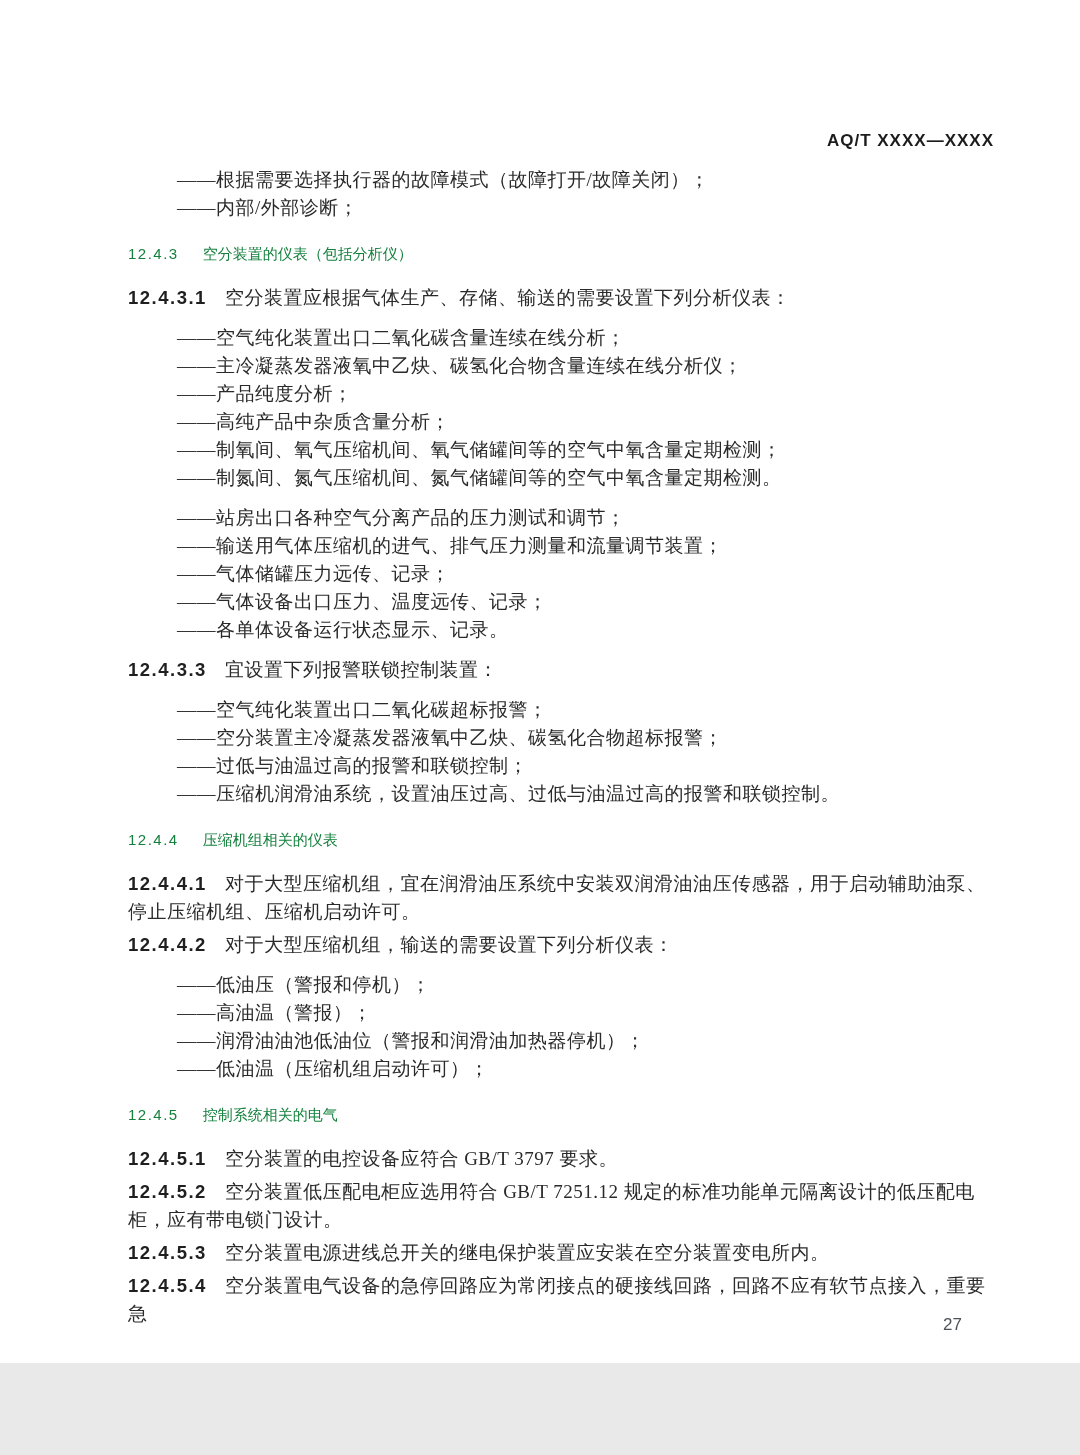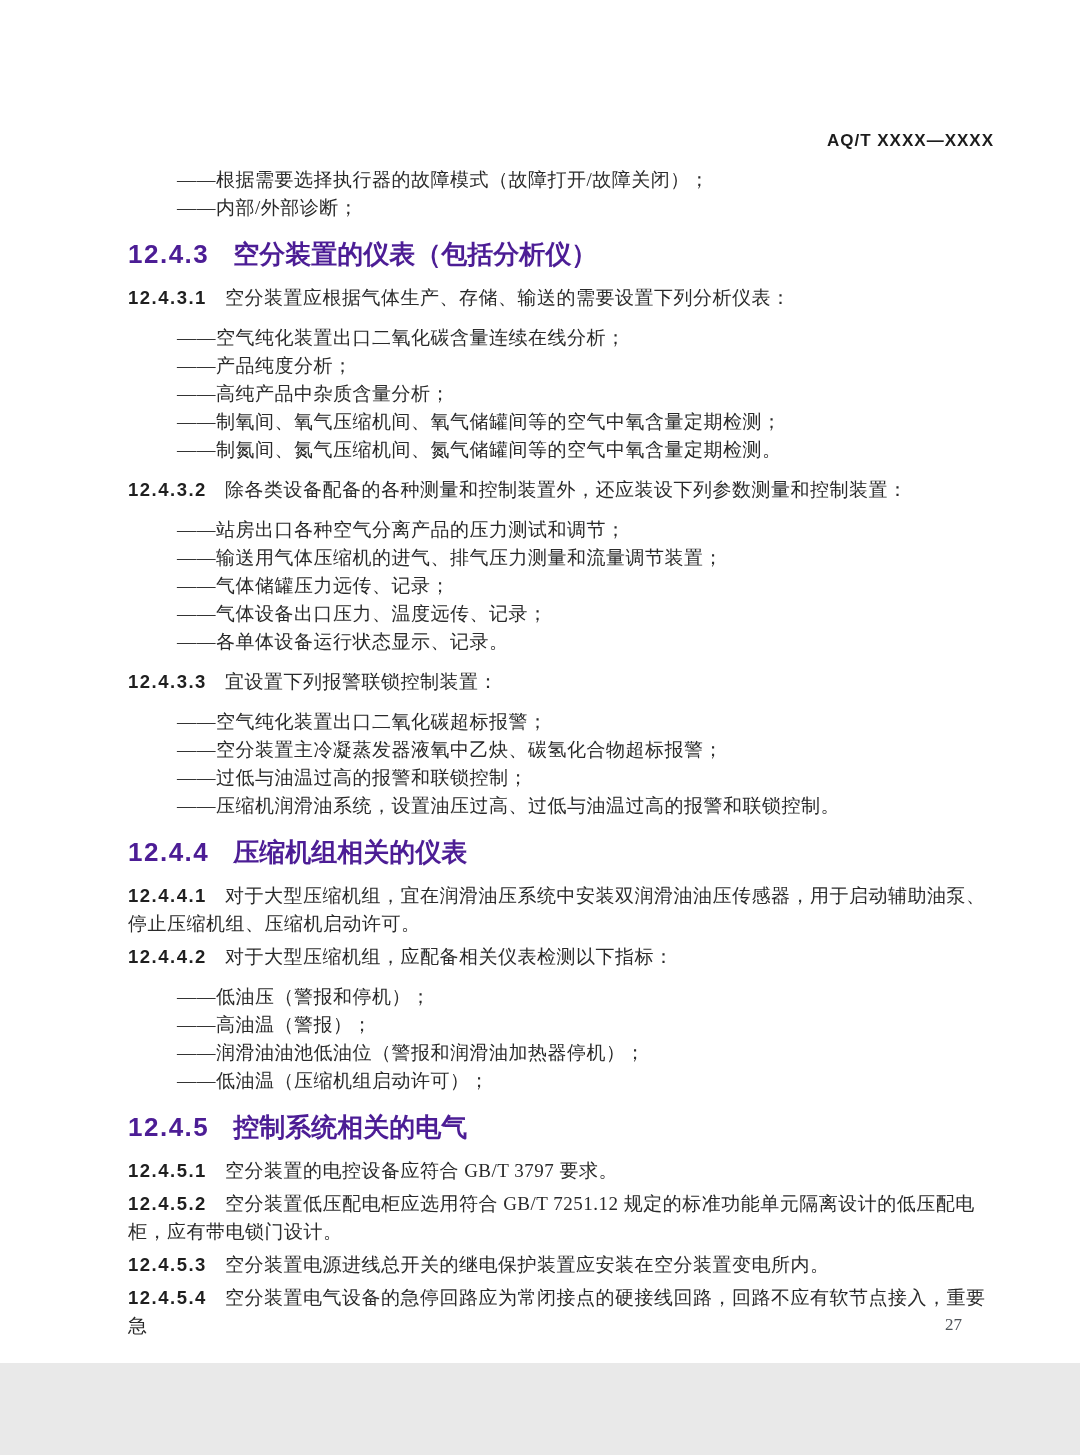--- a/index.html
+++ b/index.html
@@ -37,24 +37,24 @@
     padding: 0 0 0 37px;
   }
   .dash-item {
     font-size: 19px;
     line-height: 28px;
     letter-spacing: 0.5px;
     color: #2a2a2a;
   }
   .heading {
     font-family: "Liberation Sans", "DejaVu Sans", sans-serif;
-    font-weight: 700;
-    font-size: 26px;
+    font-weight: 400;
+    font-size: 15px;
     line-height: 28px;
-    color: #4c1d95;
+    color: #15803d;
     margin: 18px 0 16px 0;
   }
   .heading .h-num {
     letter-spacing: 1.5px;
     margin-right: 24px;
   }
   .clause {
     font-size: 19px;
     line-height: 28px;
     letter-spacing: 0.5px;
@@ -70,21 +70,21 @@
     color: #1f1f1f;
     white-space: nowrap;
   }
   .page-num {
     position: absolute;
     right: 118px;
     bottom: 27px;
     font-size: 17px;
     line-height: 22px;
     color: #4d5257;
-    font-family: Liberation Serif, serif;
+    font-family: Liberation Sans, sans-serif;
   }
 </style>
 </head>
 <body>
 
 <div class="page">
   <div class="inner">
 
     <div class="doc-header">
       <span>AQ/T XXXX—XXXX</span>
@@ -98,29 +98,27 @@
     <h3 class="heading">
       <span class="h-num">12.4.3</span><span class="h-title">空分装置的仪表（包括分析仪）</span>
     </h3>
 
     <p class="clause">
       <span class="c-num">12.4.3.1</span><span class="c-text">空分装置应根据气体生产、存储、输送的需要设置下列分析仪表：</span>
     </p>
 
     <ul class="dash-list">
       <li class="dash-item">——空气纯化装置出口二氧化碳含量连续在线分析；</li>
+      <li class="dash-item">——主冷凝蒸发器液氧中乙炔、碳氢化合物含量连续在线分析仪；</li>
       <li class="dash-item">——产品纯度分析；</li>
       <li class="dash-item">——高纯产品中杂质含量分析；</li>
       <li class="dash-item">——制氧间、氧气压缩机间、氧气储罐间等的空气中氧含量定期检测；</li>
       <li class="dash-item">——制氮间、氮气压缩机间、氮气储罐间等的空气中氧含量定期检测。</li>
     </ul>
 
-    <p class="clause">
-      <span class="c-num">12.4.3.2</span><span class="c-text">除各类设备配备的各种测量和控制装置外，还应装设下列参数测量和控制装置：</span>
-    </p>
 
     <ul class="dash-list">
       <li class="dash-item">——站房出口各种空气分离产品的压力测试和调节；</li>
       <li class="dash-item">——输送用气体压缩机的进气、排气压力测量和流量调节装置；</li>
       <li class="dash-item">——气体储罐压力远传、记录；</li>
       <li class="dash-item">——气体设备出口压力、温度远传、记录；</li>
       <li class="dash-item">——各单体设备运行状态显示、记录。</li>
     </ul>
 
     <p class="clause">
@@ -136,21 +134,21 @@
 
     <h3 class="heading">
       <span class="h-num">12.4.4</span><span class="h-title">压缩机组相关的仪表</span>
     </h3>
 
     <p class="clause">
       <span class="c-num">12.4.4.1</span><span class="c-text">对于大型压缩机组，宜在润滑油压系统中安装双润滑油油压传感器，用于启动辅助油泵、停止压缩机组、压缩机启动许可。</span>
     </p>
 
     <p class="clause">
-      <span class="c-num">12.4.4.2</span><span class="c-text">对于大型压缩机组，应配备相关仪表检测以下指标：</span>
+      <span class="c-num">12.4.4.2</span><span class="c-text">对于大型压缩机组，输送的需要设置下列分析仪表：</span>
     </p>
 
     <ul class="dash-list">
       <li class="dash-item">——低油压（警报和停机）；</li>
       <li class="dash-item">——高油温（警报）；</li>
       <li class="dash-item">——润滑油油池低油位（警报和润滑油加热器停机）；</li>
       <li class="dash-item">——低油温（压缩机组启动许可）；</li>
     </ul>
 
     <h3 class="heading">

